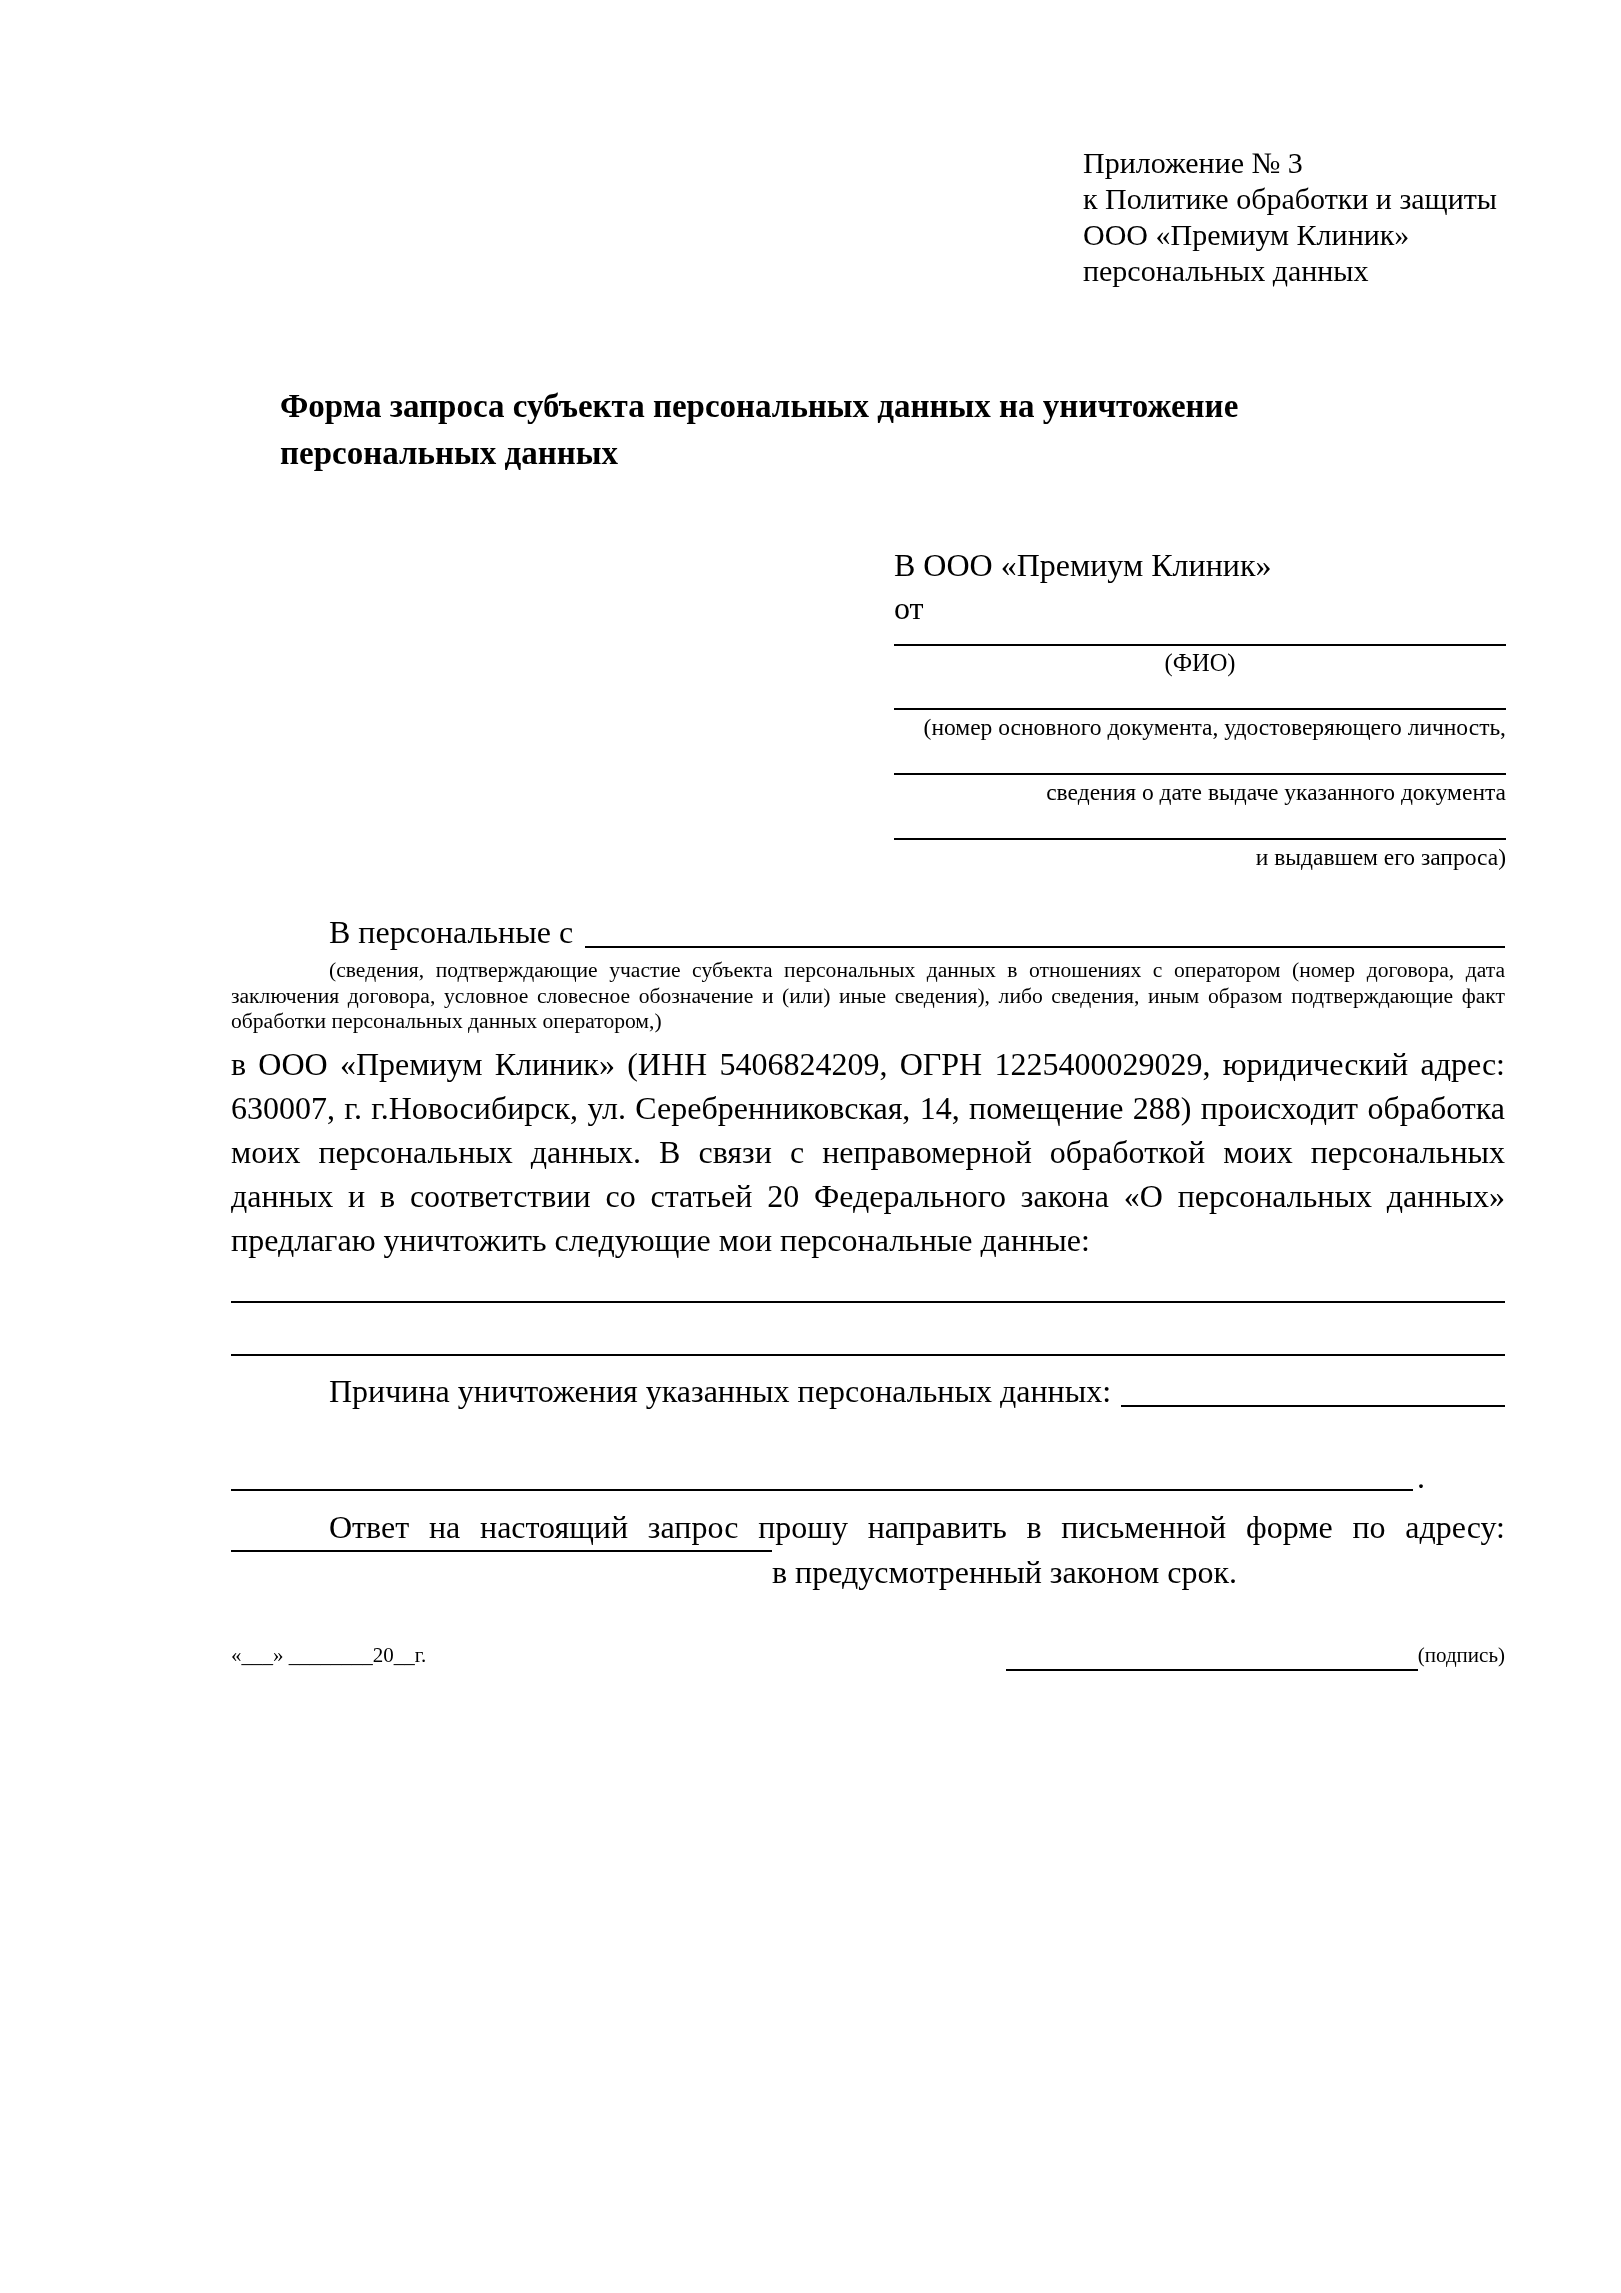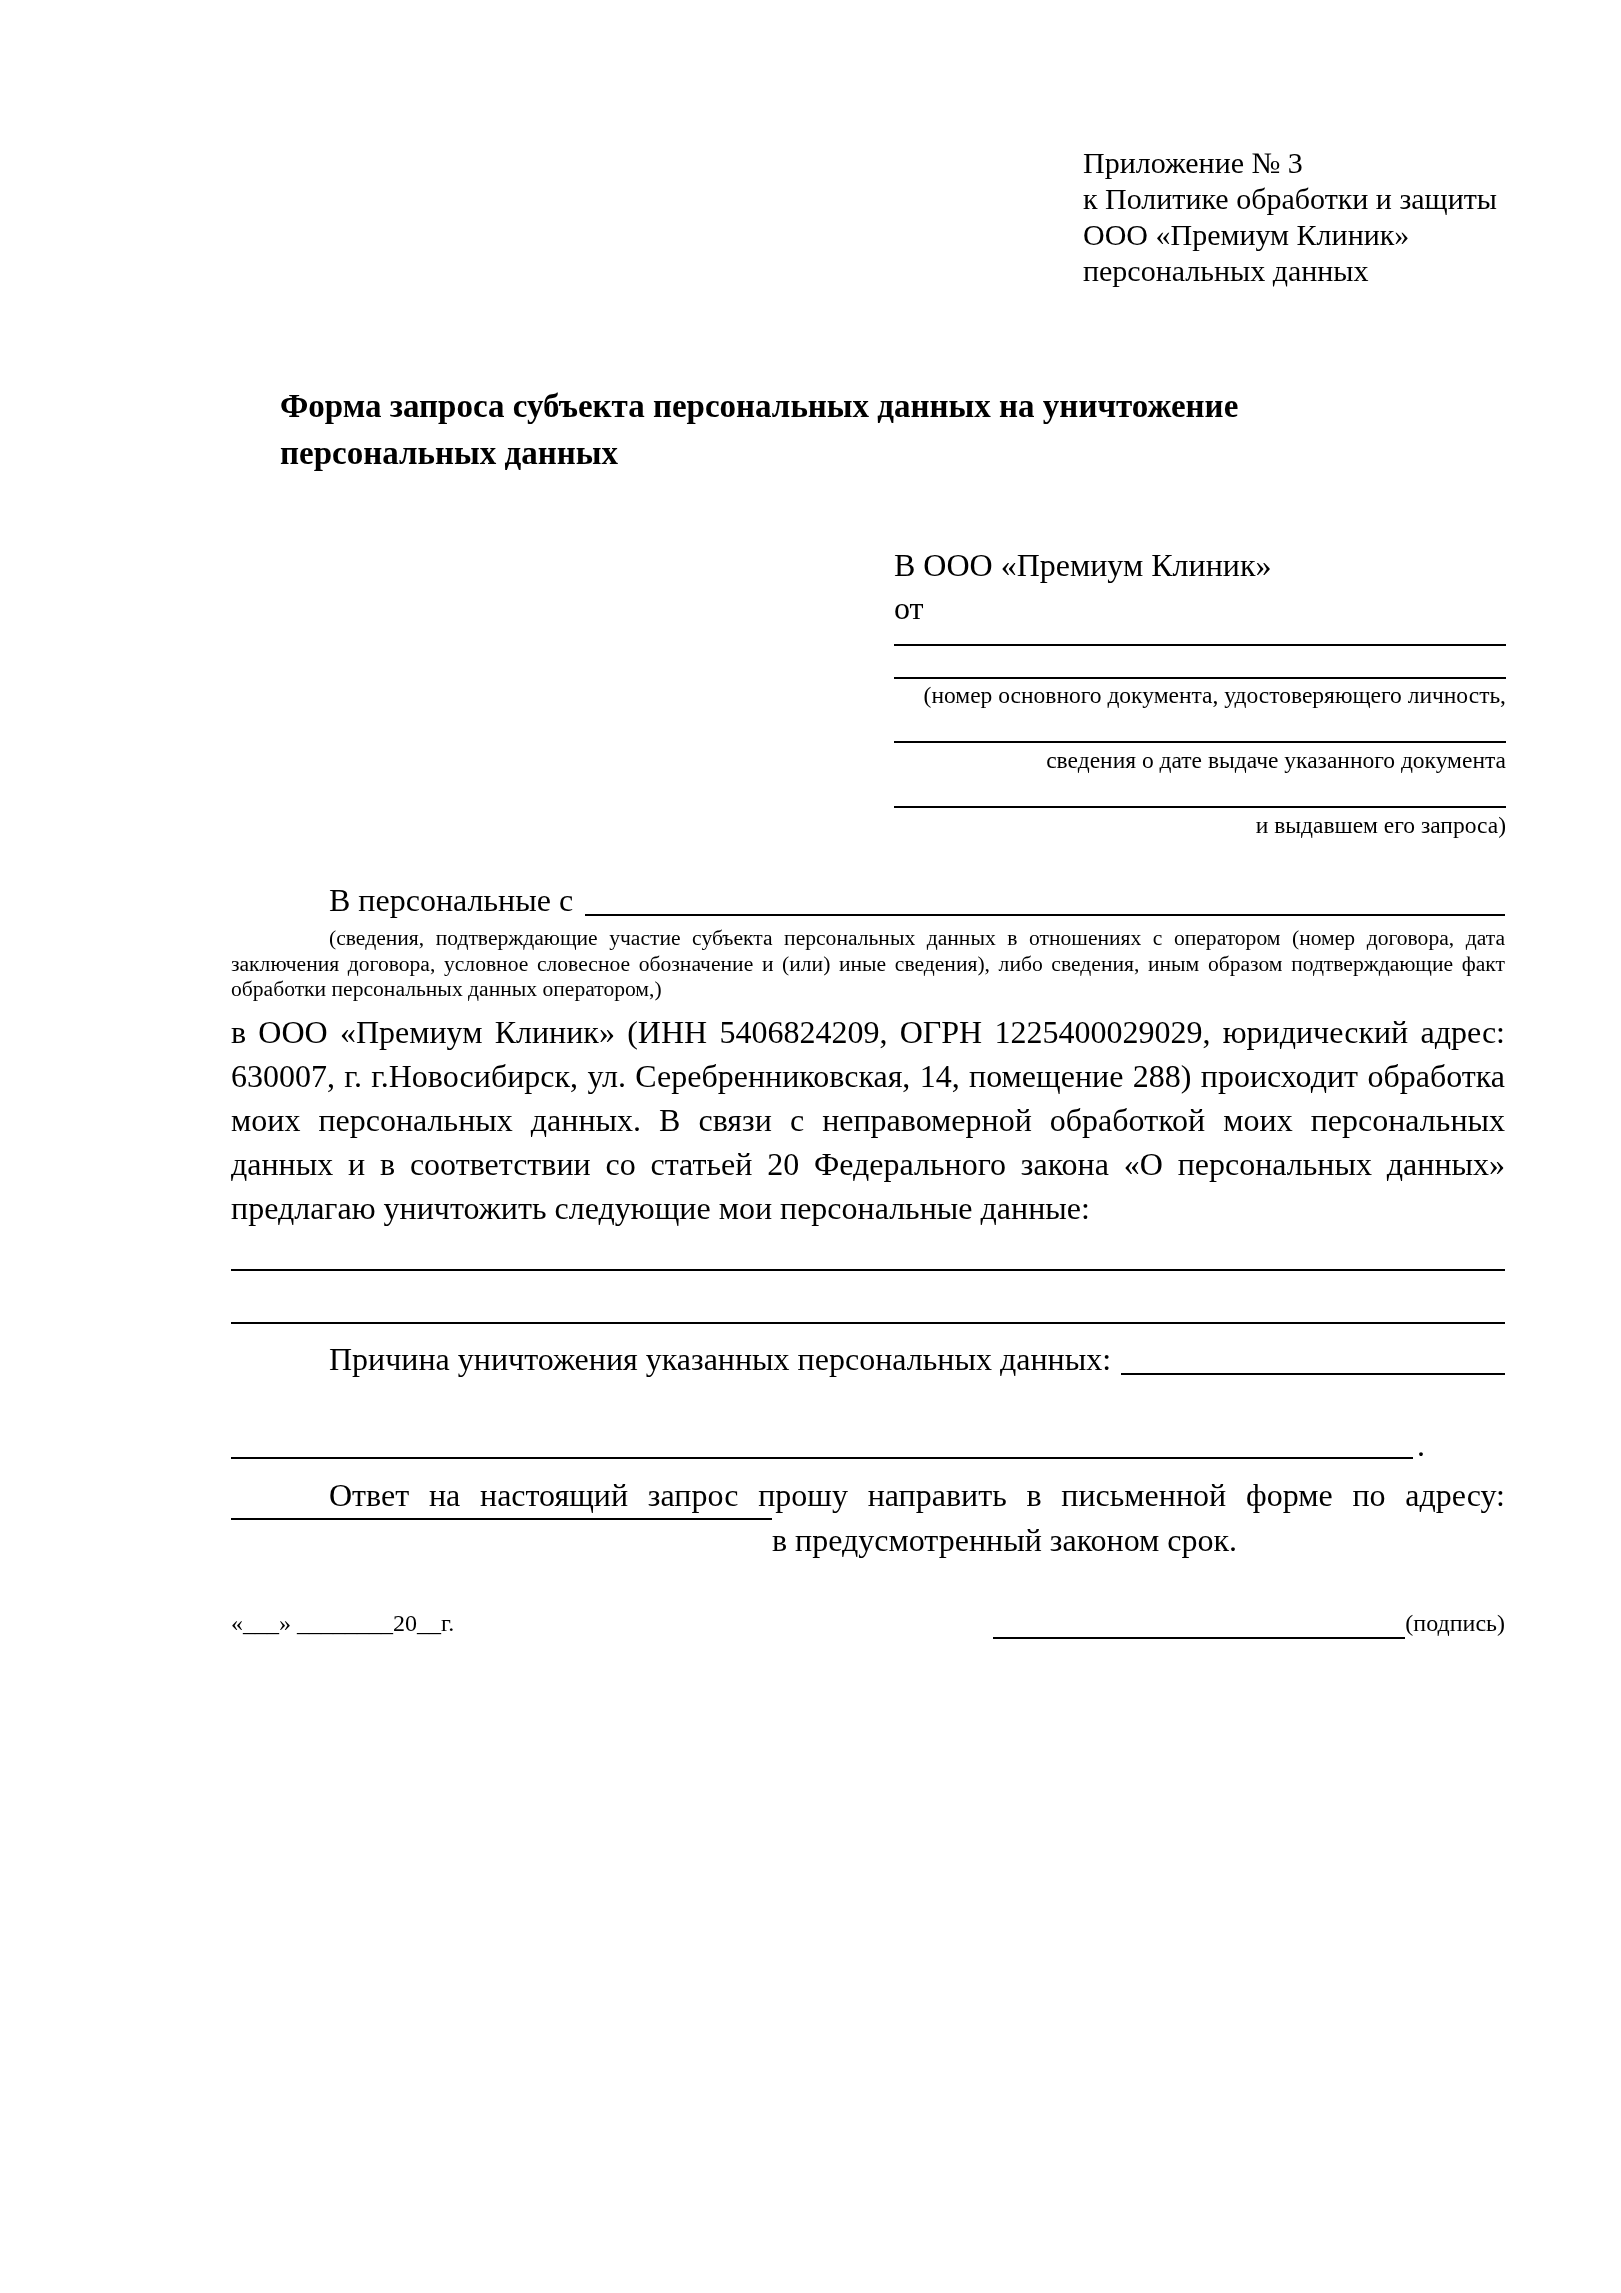--- a/index.html
+++ b/index.html
@@ -41,21 +41,21 @@
   .reason-end { display:flex; align-items:flex-end; margin-top:45px; font-size:32px; line-height:39px; padding-right:80px; }
   .reason-end .fill { margin-bottom:5.9px; margin-right:3.9px; }
 
   .response-lead { margin:7.8px 0 0; font-size:32px; line-height:45px; text-align:justify;
                    text-align-last:justify; text-indent:98px; }
 
   .response-row { display:flex; font-size:32px; line-height:45px; }
   .addr-line { width:541px; margin-bottom:5.9px; }
 
   .datesig { display:flex; justify-content:space-between; align-items:flex-end; margin-top:39px;
-             font-size:24px; line-height:43px; }
+             font-size:21px; line-height:43px; }
   .sig { display:flex; align-items:flex-end; }
   .sig-line { width:412px; margin-bottom:5.9px; }
 </style>
 </head>
 <body>
 
 <div class="page">
 
   <div class="appendix">
     <div>Приложение № 3</div>
@@ -64,20 +64,21 @@
     <div>персональных данных</div>
   </div>
 
   <div class="title">Форма запроса субъекта персональных данных на уничтожение персональных данных</div>
 
   <div class="addressee">
     <div>В ООО «Премиум Клиник»</div>
     <div class="addr-from">от</div>
 
     <div class="ln fline1"></div>
+    <div class="cap">(ФИО)</div>
 
     <div class="ln flineN"></div>
     <div class="cap sm">(номер основного документа, удостоверяющего личность,</div>
 
     <div class="ln flineN"></div>
     <div class="cap sm">сведения о дате выдаче указанного документа</div>
 
     <div class="ln flineN"></div>
     <div class="cap sm">и выдавшем его запроса)</div>
   </div>

